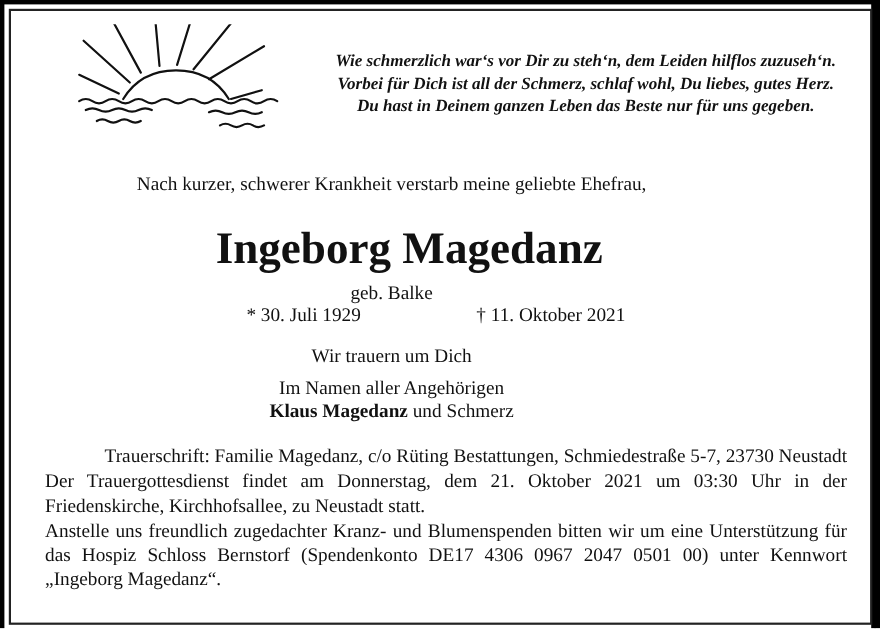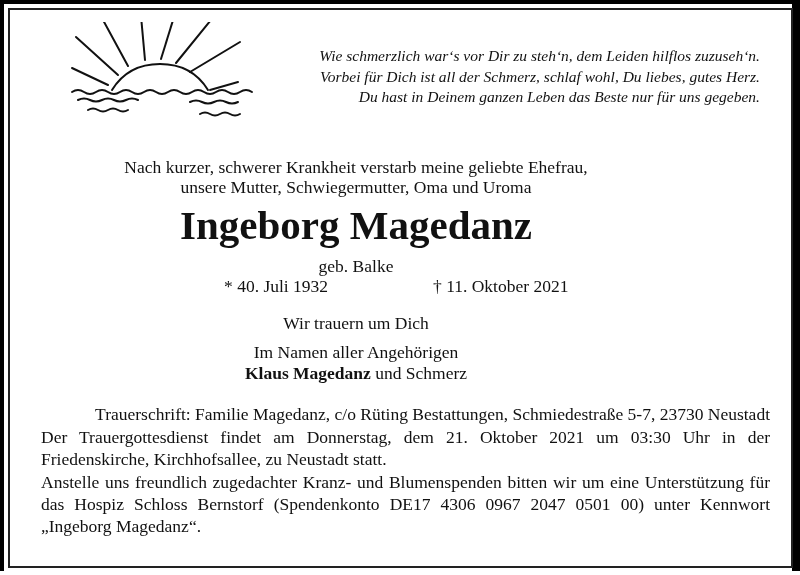--- a/index.html
+++ b/index.html
@@ -5,26 +5,26 @@
   html, body { margin: 0; padding: 0; background: #ffffff; }
   body { width: 800px; height: 575px; position: relative; overflow: hidden;
          font-family: "Liberation Serif", "DejaVu Serif", serif; color: #111; }
   .frame-outer { position: absolute; left: 0; top: 0; width: 796px; height: 571px;
                  border-top: 4px solid #000; border-left: 4px solid #000; border-right: 4px solid #000;
                  box-sizing: border-box; }
   .frame-right { position: absolute; right: 0; top: 0; width: 5px; height: 571px; background: #000; }
   .frame-inner { position: absolute; left: 8px; top: 8px; width: 785px; height: 560px;
                  border: 2px solid #222; box-sizing: border-box; }
   .sun { position: absolute; left: 60px; top: 22px; width: 200px; height: 100px; }
-  .poem { position: absolute; right: 40px; top: 46px; text-align: right;
-          font-style: italic; font-size: 15.5px; line-height: 20.5px; }
+  .poem { position: absolute; right: 40px; top: 46px; text-align: center;
+          font-style: italic; font-size: 15.5px; line-height: 20.5px; font-weight: bold; }
   .poem div { white-space: nowrap; }
   .center { position: absolute; left: 0; width: 712px; text-align: center; }
   .intro { top: 157px; font-size: 17.5px; line-height: 20px; }
-  .name { top: 200px; font-size: 41px; font-weight: bold; line-height: 50px; letter-spacing: 0px; }
+  .name { top: 200px; font-size: 41px; font-weight: bold; line-height: 50px; letter-spacing: 0px; padding-left: 16px; }
   .maiden { top: 256px; font-size: 17.5px; line-height: 20px; }
   .dates { position: absolute; top: 276px; left: 0; width: 800px; font-size: 17.5px; line-height: 20px; }
   .born { position: absolute; left: 224px; }
   .died { position: absolute; left: 433px; }
   .mourn { top: 313px; font-size: 17.5px; line-height: 20px; }
   .family { top: 342px; font-size: 17.5px; line-height: 21px; }
   .family b { font-weight: bold; }
   .body { position: absolute; left: 41px; width: 729px; top: 403px;
           font-size: 17.5px; line-height: 22px; text-align: justify; }
   .body p { margin: 0 0 1px 0; }
@@ -58,29 +58,28 @@
 </svg>
 
 <div class="poem">
   <div>Wie schmerzlich war‘s vor Dir zu steh‘n, dem Leiden hilflos zuzuseh‘n.</div>
   <div>Vorbei für Dich ist all der Schmerz, schlaf wohl, Du liebes, gutes Herz.</div>
   <div>Du hast in Deinem ganzen Leben  das Beste nur für uns gegeben.</div>
 </div>
 
 <div class="center intro">
   <div>Nach kurzer, schwerer Krankheit verstarb meine geliebte Ehefrau,</div>
-  <div>unsere Mutter, Schwiegermutter, Oma und Uroma</div>
 </div>
 
 <div class="center name">Ingeborg Magedanz</div>
 
 <div class="center maiden">geb. Balke</div>
 
 <div class="dates">
-  <span class="born">* 40. Juli 1932</span>
+  <span class="born">* 30. Juli 1929</span>
   <span class="died">† 11. Oktober 2021</span>
 </div>
 
 <div class="center mourn">Wir trauern um Dich</div>
 
 <div class="center family">
   <div>Im Namen aller Angehörigen</div>
   <div><b>Klaus Magedanz</b><span> und Schmerz</span></div>
 </div>
 

